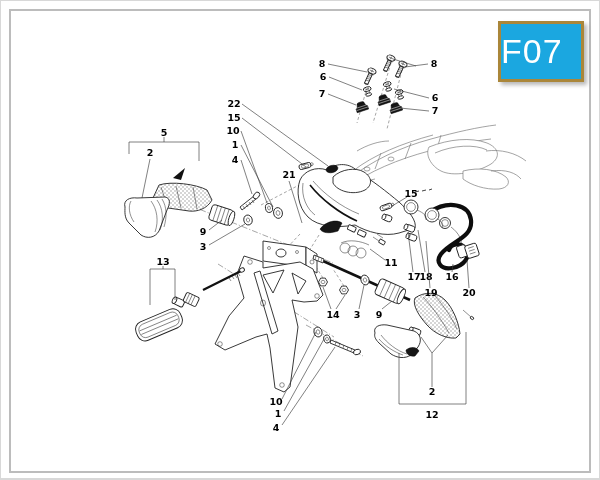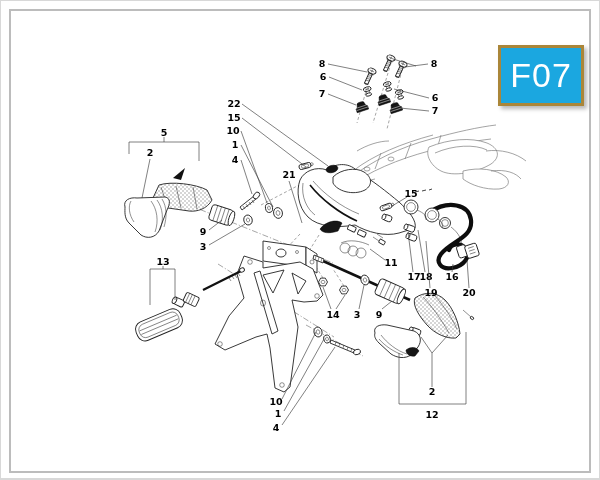--- a/index.html
+++ b/index.html
@@ -3,22 +3,22 @@
 <meta charset="utf-8">
 <style>
   html,body{margin:0;padding:0;width:600px;height:480px;overflow:hidden;
     background:#d8d8d8;font-family:"Liberation Sans",sans-serif;}
   .page{position:absolute;left:1px;top:1px;right:1px;bottom:2px;background:#ffffff;}
   .page-frame{position:absolute;left:8px;top:8px;right:8px;bottom:5px;
     border:2px solid #bcbcbc;background:#fff;}
   .diagram-svg{position:absolute;left:0;top:0;width:600px;height:480px;}
   .figure-badge{position:absolute;left:497px;top:20px;width:80px;height:55px;
     background:#1ba7e0;border:3px solid #aa8639;box-shadow:3px 3px 4px rgba(0,0,0,.28);
-    display:flex;align-items:center;justify-content:center;
-    color:#ffffff;font-size:34px;letter-spacing:1px;font-family:"Liberation Sans",sans-serif;margin-top:24px;}
+    display:flex;align-items:center;
+    color:#ffffff;font-size:34px;letter-spacing:1px;font-family:"Liberation Sans",sans-serif;}
   .leader{fill:none;stroke:#3c3c3c;stroke-width:.65;}
   .plabel{font-family:"DejaVu Sans",sans-serif;font-weight:bold;font-size:9.5px;
     fill:#000;text-anchor:middle;}
   .part{fill:#ffffff;stroke:#222;stroke-width:.9;}
   .thin{fill:none;stroke:#222;stroke-width:.5;}
   .frameln{fill:none;stroke:#7d7d7d;stroke-width:.7;}
   .dash{fill:none;stroke:#6a6a6a;stroke-width:.6;stroke-dasharray:3 2.2;}
   .dashdot{fill:none;stroke:#6a6a6a;stroke-width:.6;stroke-dasharray:6 2 1.2 2;}
   .dark{fill:#161616;stroke:#000;stroke-width:.5;}
 </style>

